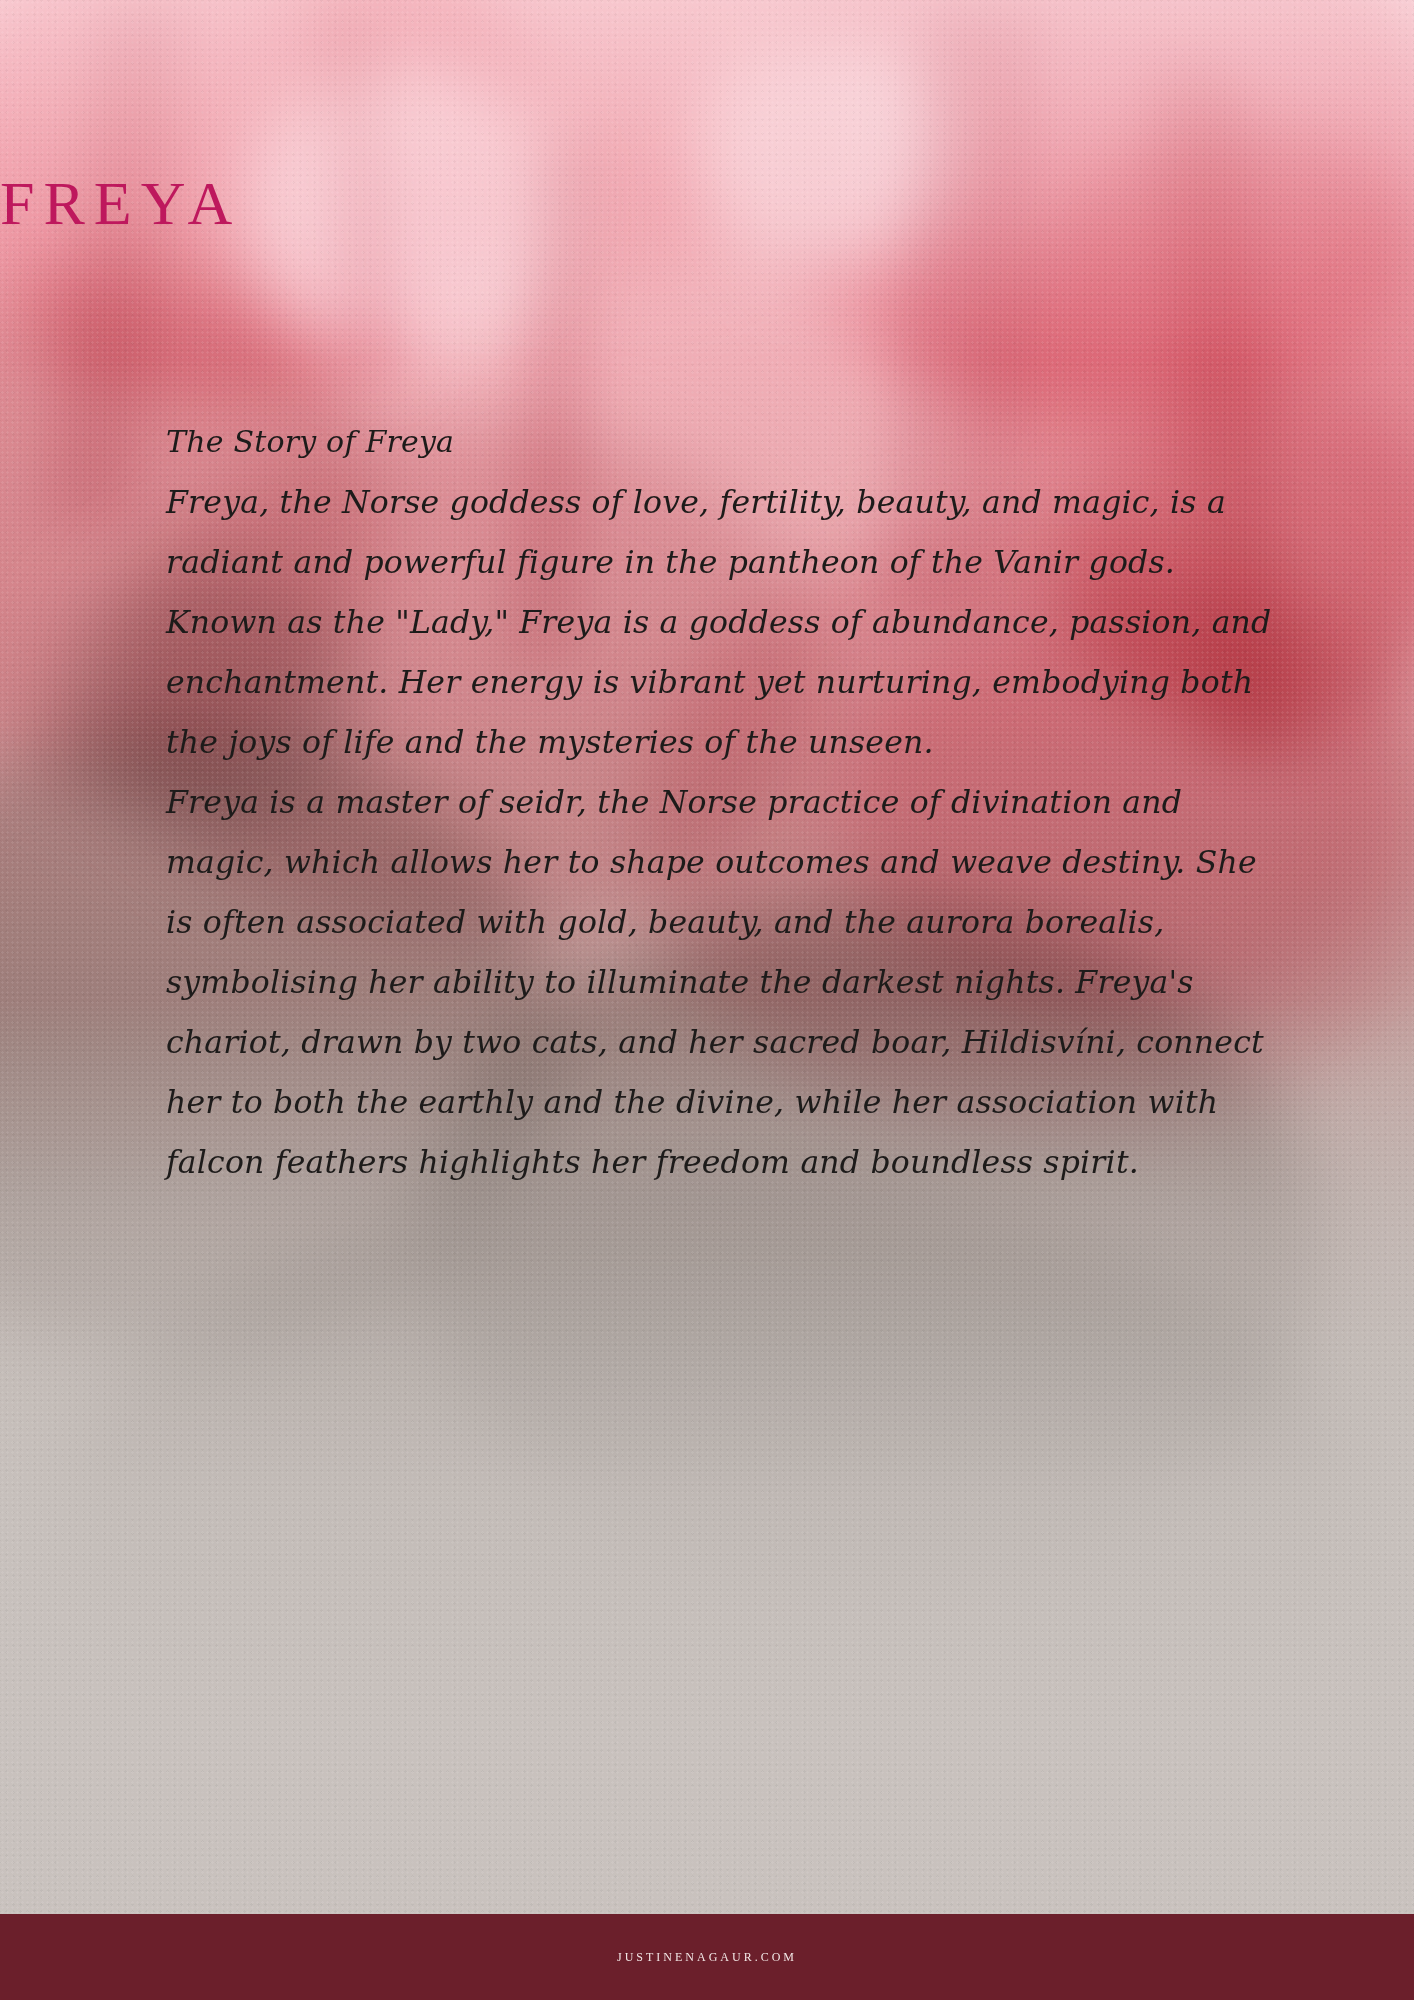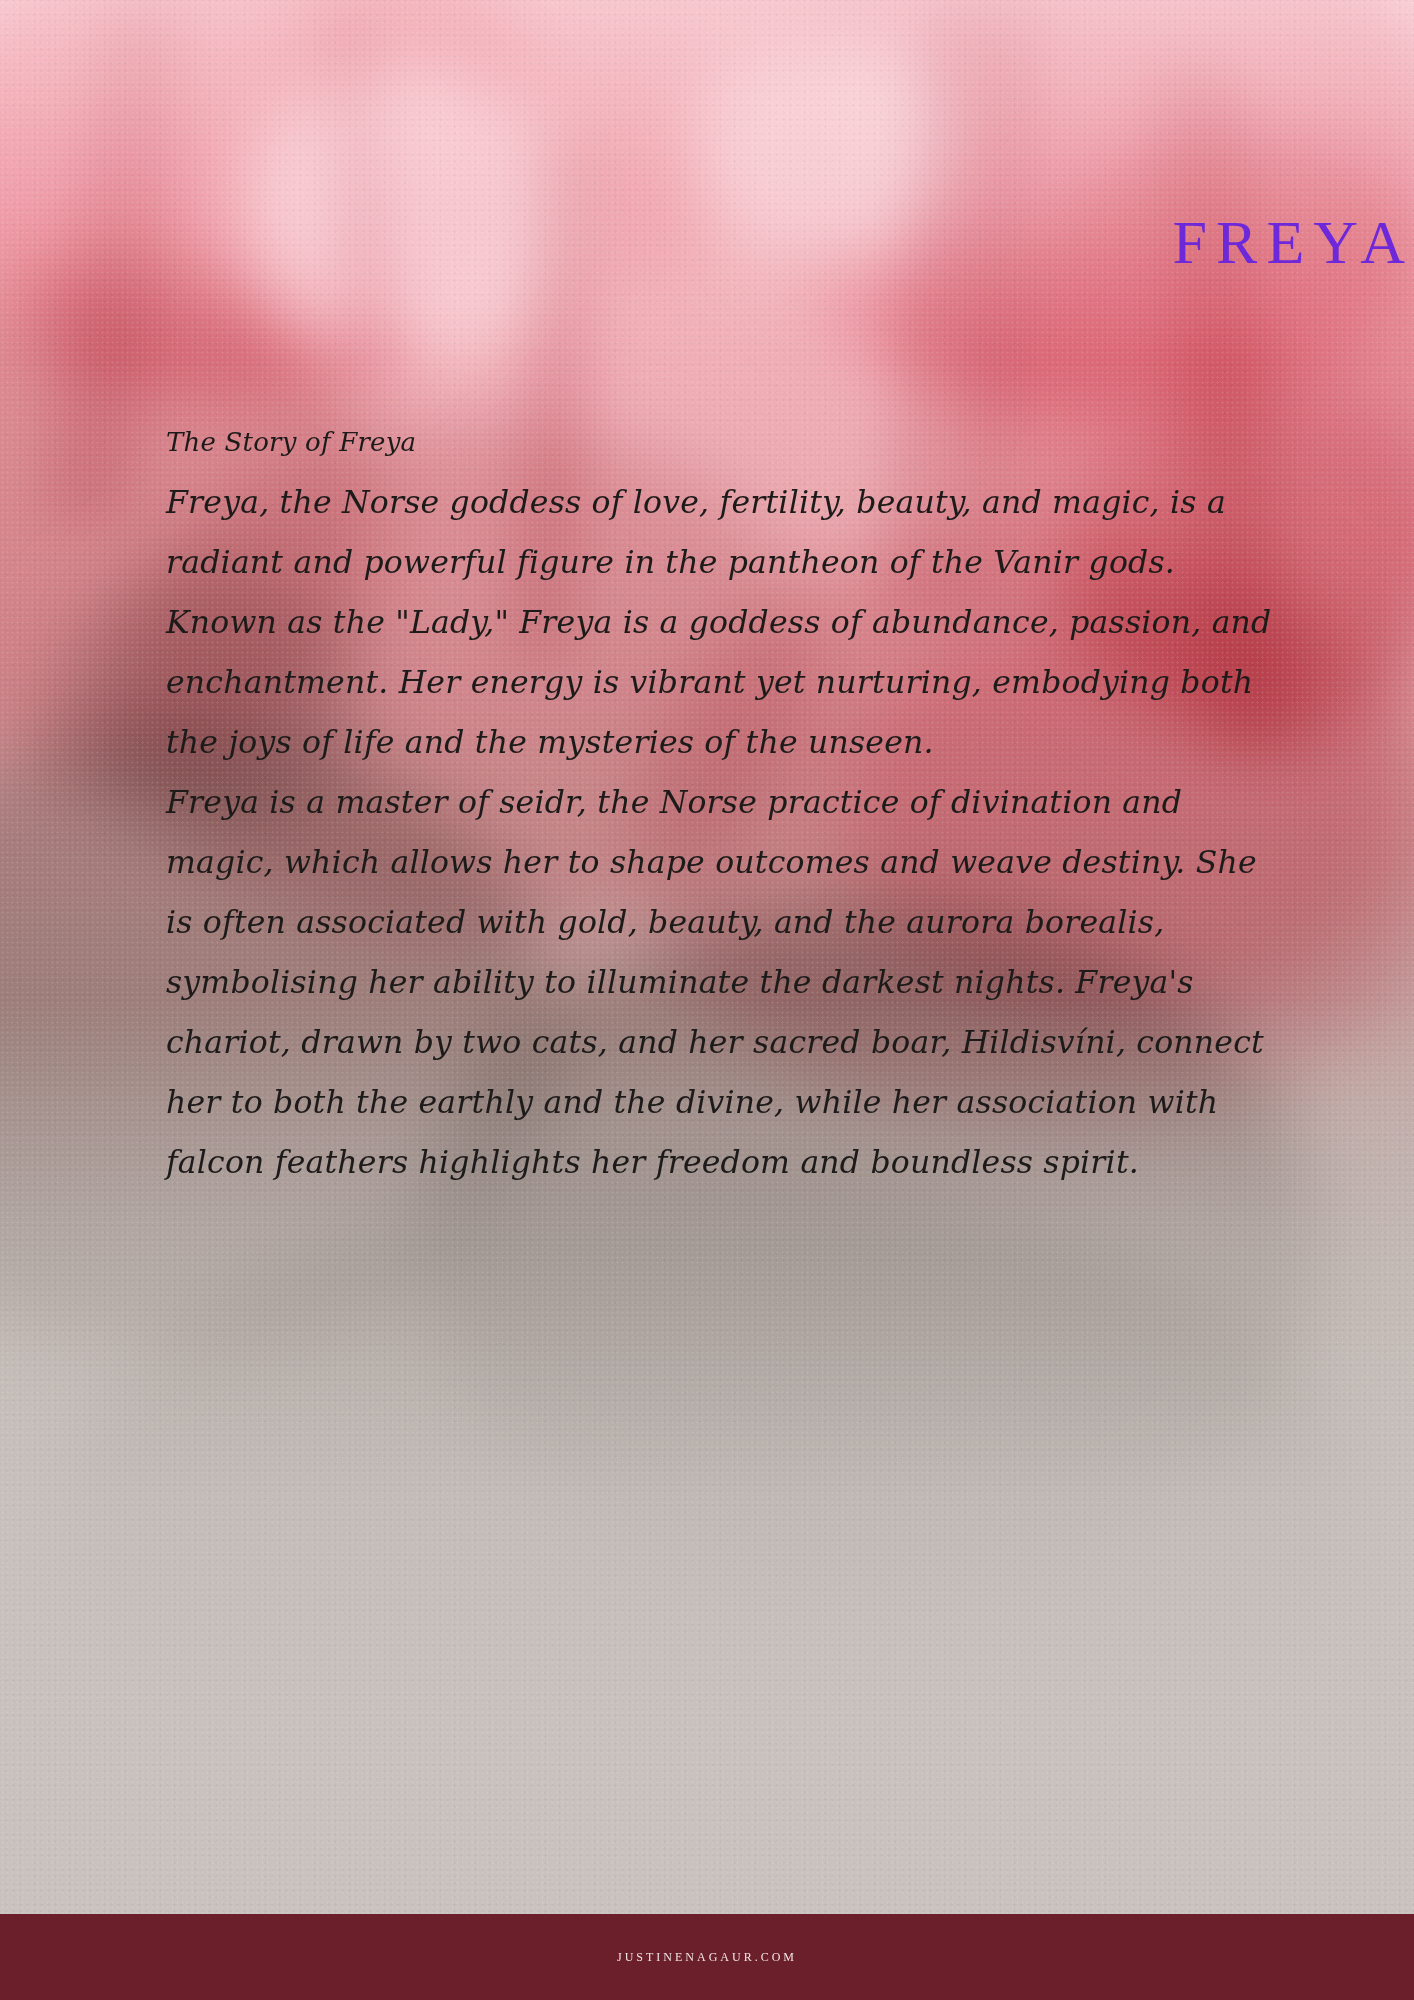--- a/index.html
+++ b/index.html
@@ -101,45 +101,44 @@
   
   .content {
     position: absolute;
     inset: 0;
   }
   .title {
     position: absolute;
     top: 168px;
     left: 0;
     width: 100%;
-    text-align: right;
+    text-align: left;
     font-family: "Liberation Serif", serif;
     font-size: 62px;
     letter-spacing: 9px;
-    color: #6d28d9;
+    color: #be185d;
     font-weight: 400;
-    margin-top: 39px;
   }
   .body-text {
     position: absolute;
     top: 412px;
     left: 166px;
     width: 1106px;
     color: #1d1b1a;
     font-family: "DejaVu Serif", serif;
     font-style: italic;
     font-size: 31.5px;
     line-height: 60px;
     letter-spacing: .2px;
   }
   .body-text p {
     margin: 0;
   }
   .body-text .heading-line {
-    font-size: 26px;
+    font-size: 30px;
   }
 
   
   .footer {
     position: absolute;
     left: 0;
     bottom: 0;
     width: 100%;
     height: 86px;
     background: #6b1f2b;

